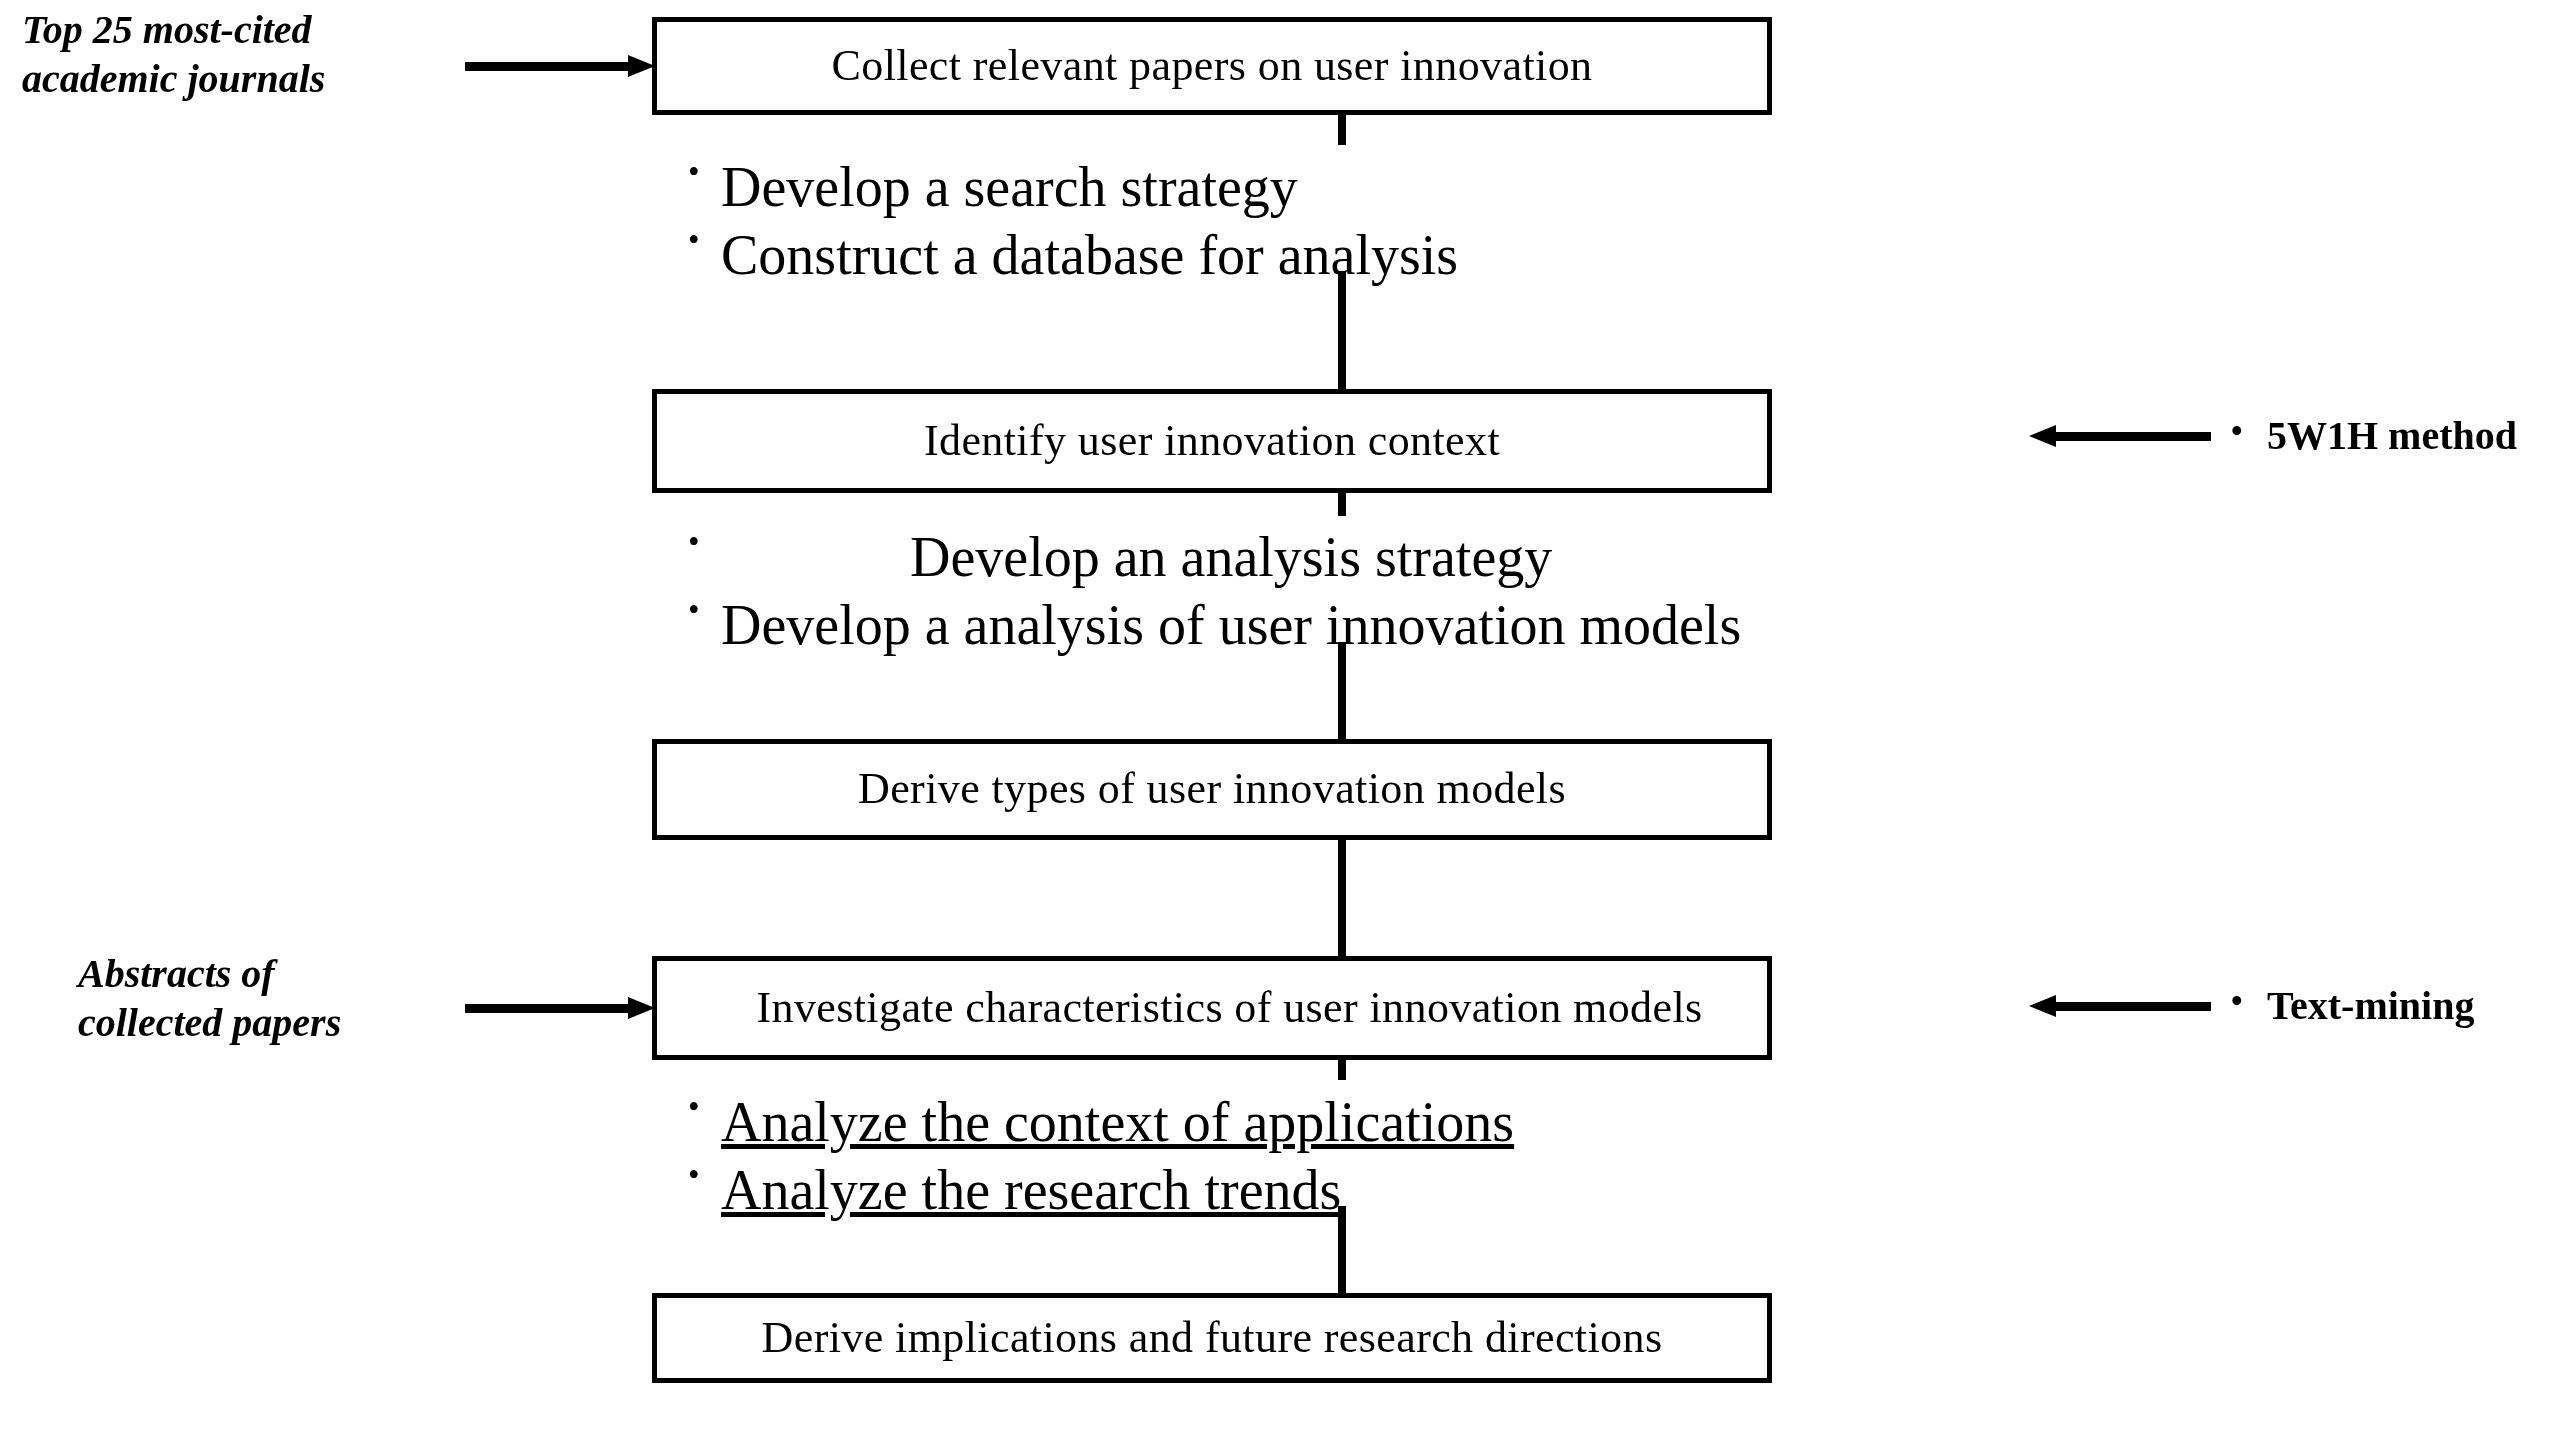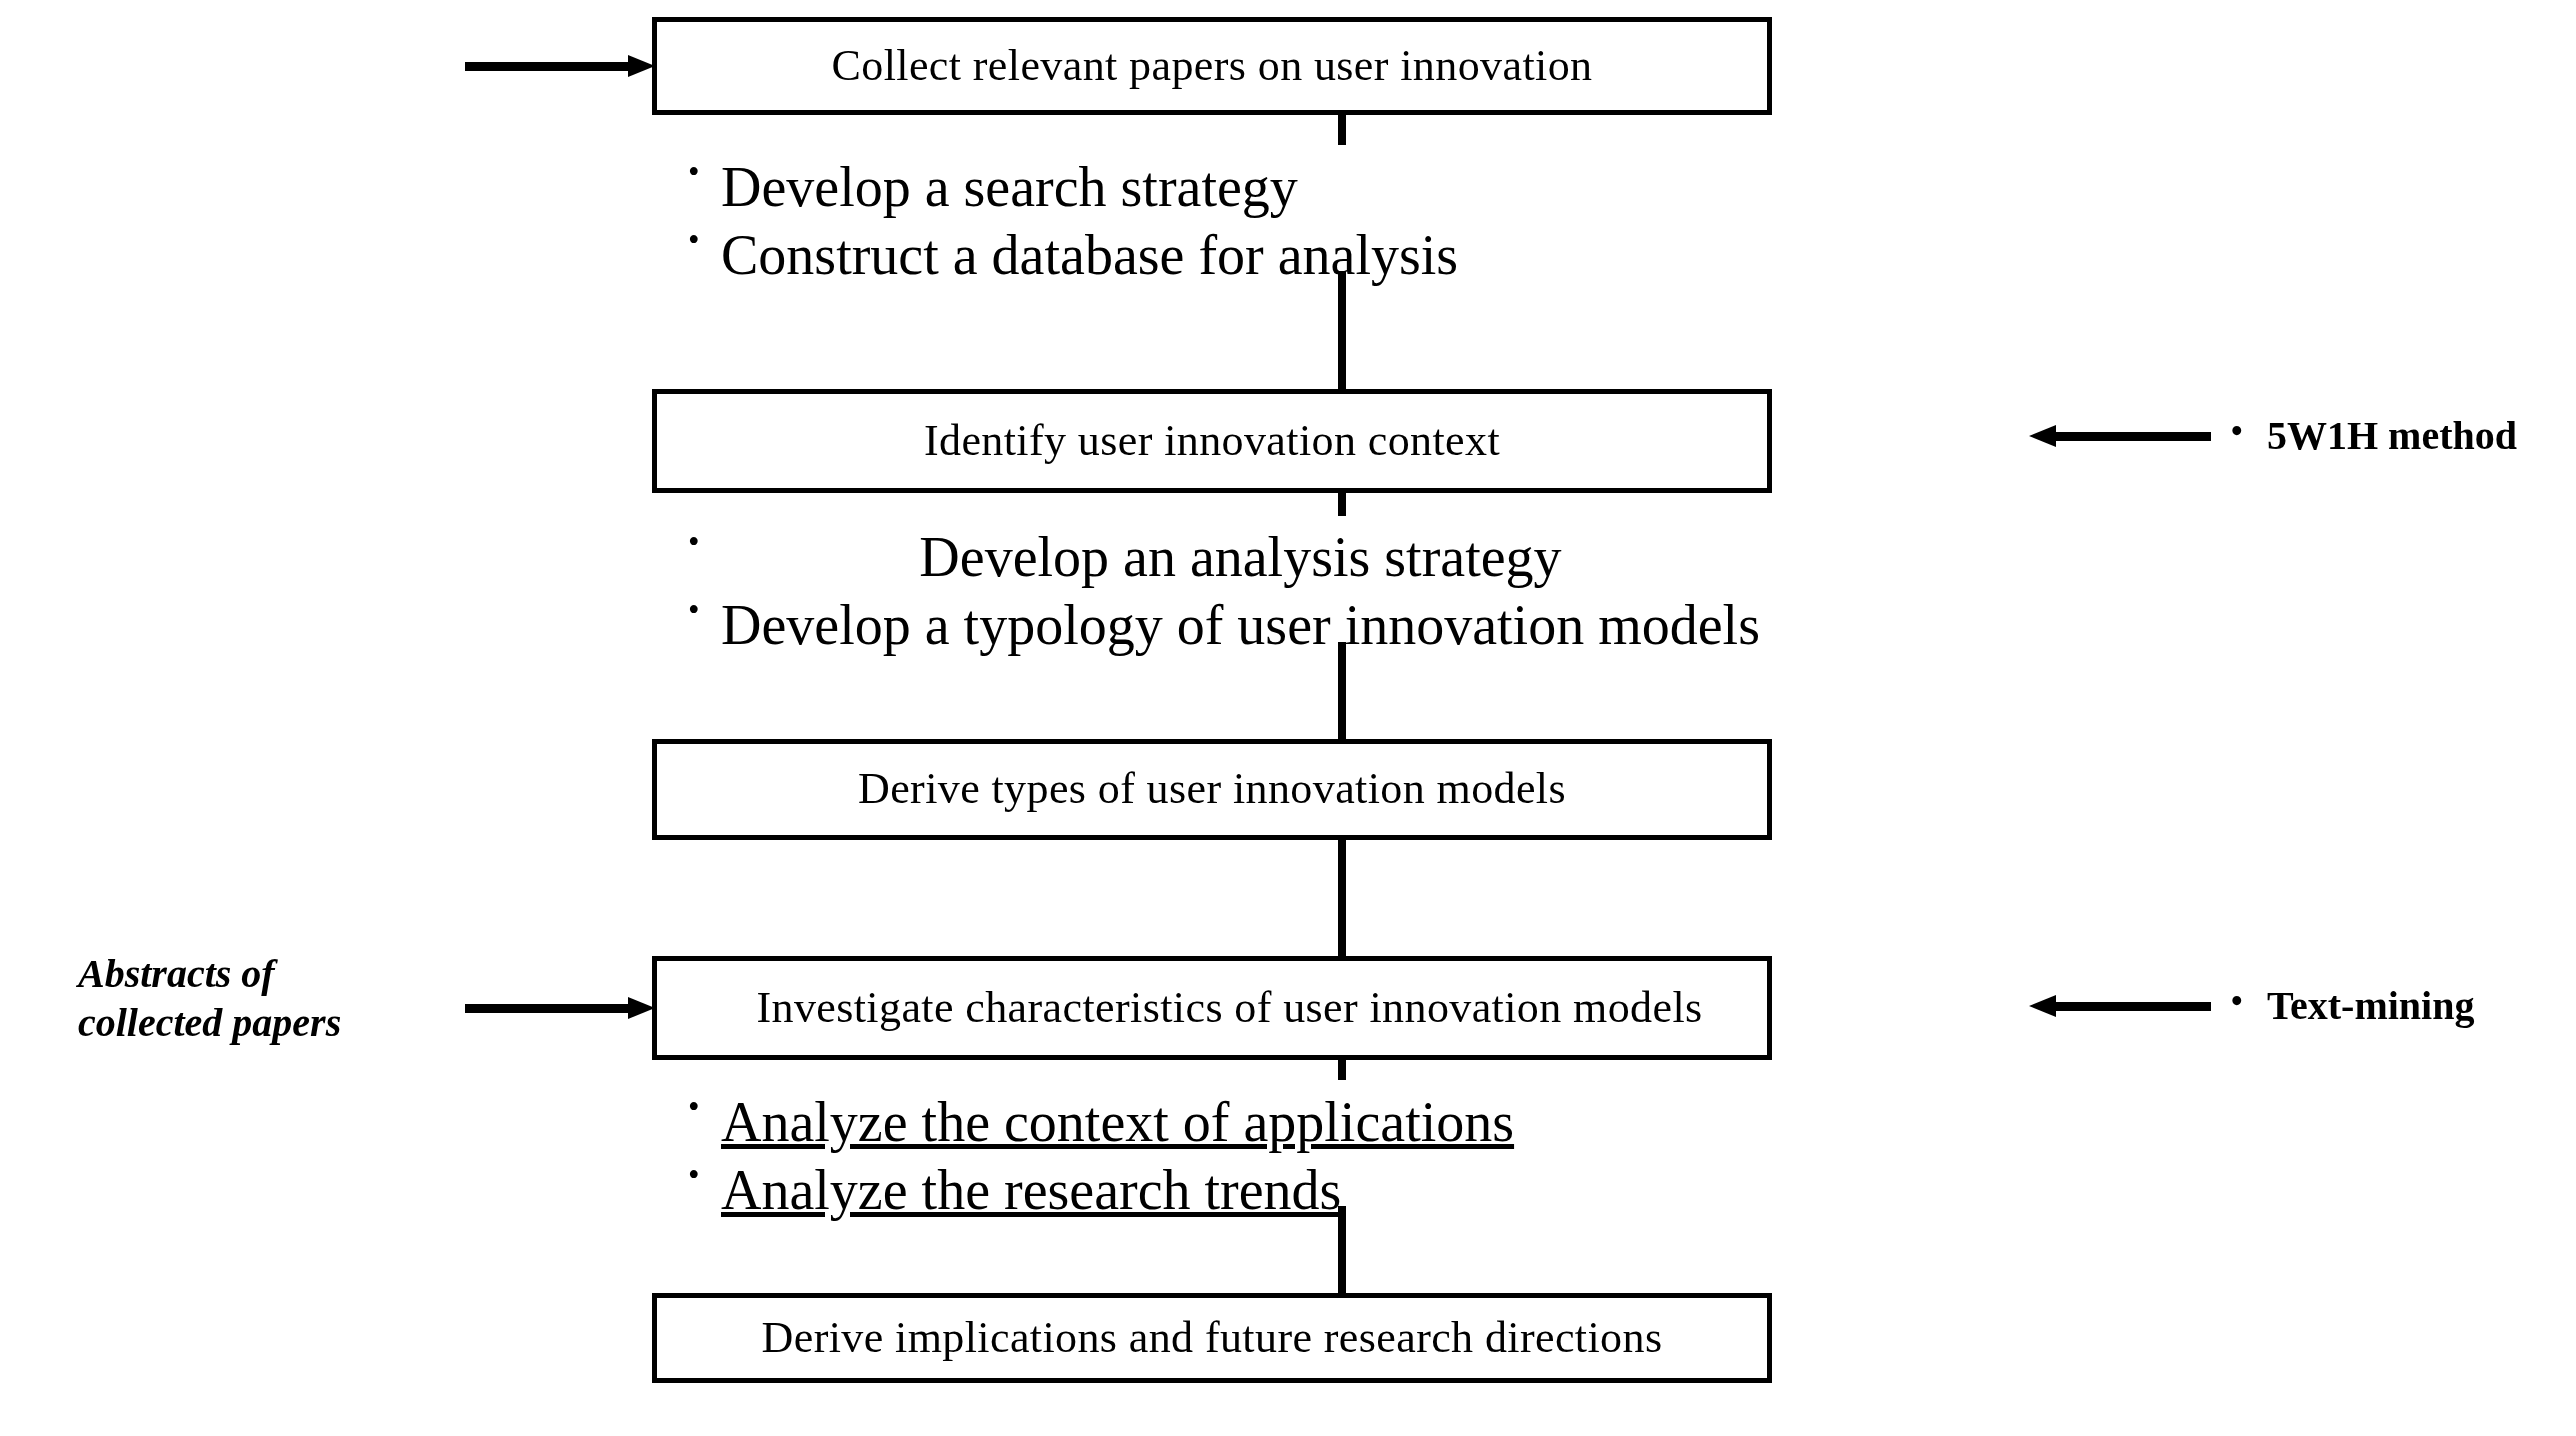--- a/index.html
+++ b/index.html
@@ -161,20 +161,24 @@
   #arrow-in-1 { left: 465px;  top: 55px;   width: 190px; }
   #arrow-in-4 { left: 465px;  top: 997px; width: 190px; }
   #arrow-in-2 { left: 2029px; top: 425px;  width: 182px; }
   #arrow-in-5 { left: 2029px; top: 995px; width: 182px; }
 </style>
 </head>
 <body>
 
 <div id="canvas">
 
+  <div class="side-note italic" id="note-journals">
+    <div>Top 25 most-cited</div>
+    <div>academic journals</div>
+  </div>
 
   <div class="side-note italic" id="note-abstracts">
     <div>Abstracts of</div>
     <div>collected papers</div>
   </div>
 
   <div class="side-note right-note" id="note-5w1h">5W1H method</div>
 
   <div class="side-note right-note" id="note-text">Text-mining</div>
 
@@ -227,21 +231,21 @@
     <span class="proc-label">Derive implications and future  research directions</span>
   </div>
 
   <div class="bullet-group" id="bullets-1">
     <div class="bullet-item">Develop a search strategy</div>
     <div class="bullet-item">Construct a database for analysis</div>
   </div>
 
   <div class="bullet-group" id="bullets-2">
     <div class="bullet-item">Develop an analysis strategy</div>
-    <div class="bullet-item">Develop a typology of user innovation models</div>
+    <div class="bullet-item">Develop a analysis of user innovation models</div>
   </div>
 
   <div class="bullet-group" id="bullets-3">
     <div class="bullet-item">Analyze the context of applications</div>
     <div class="bullet-item">Analyze the research trends</div>
   </div>
 
 </div>
 
 

